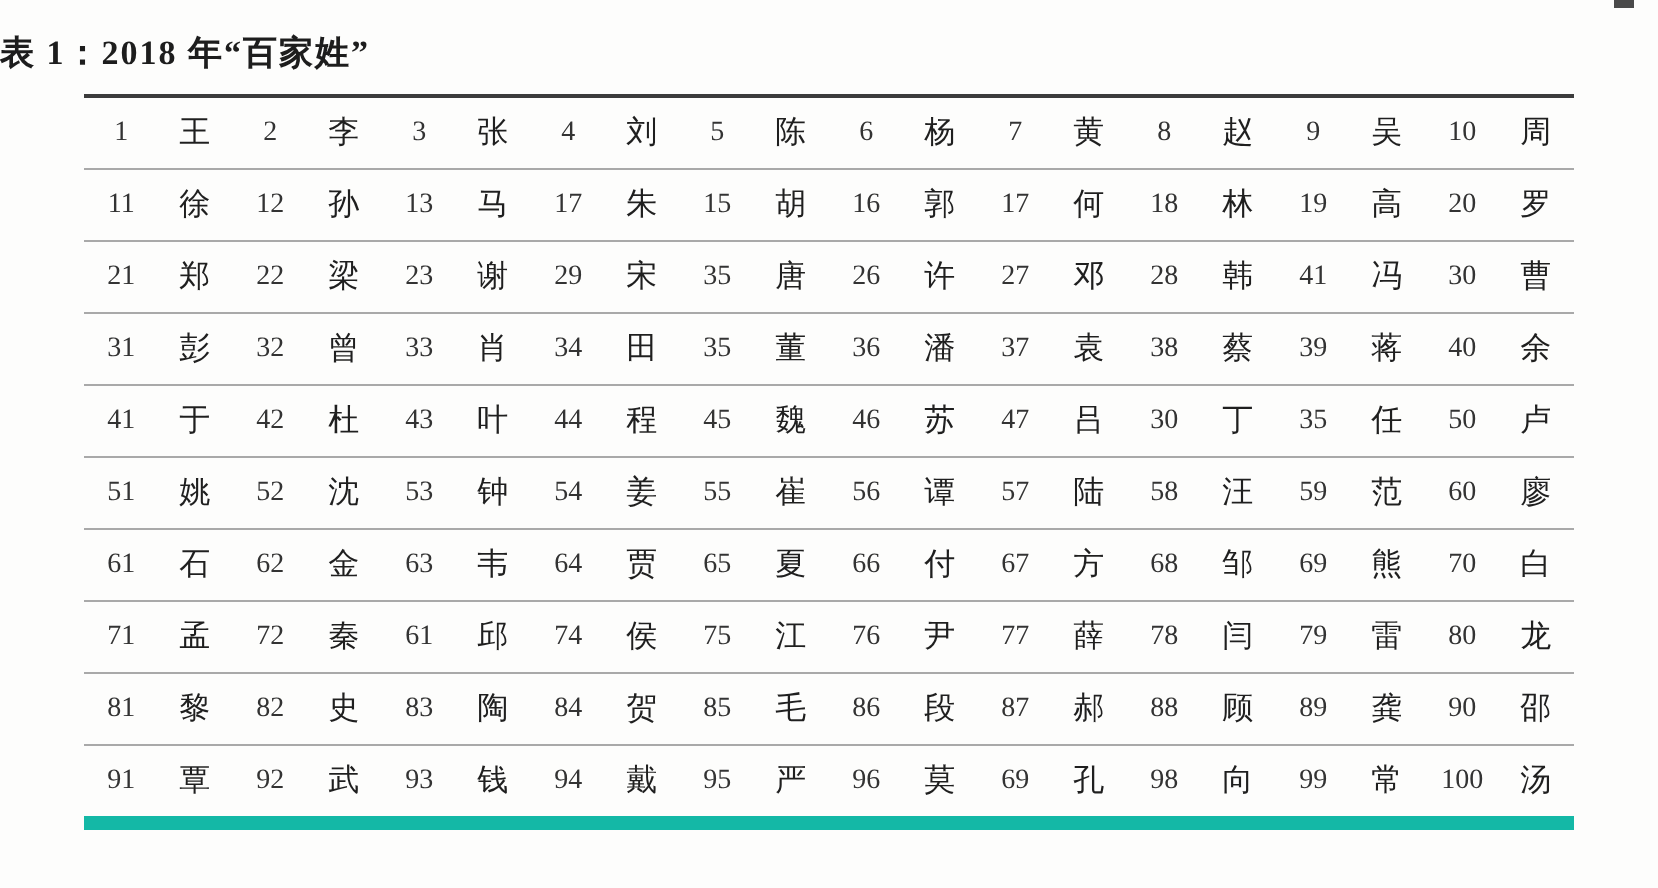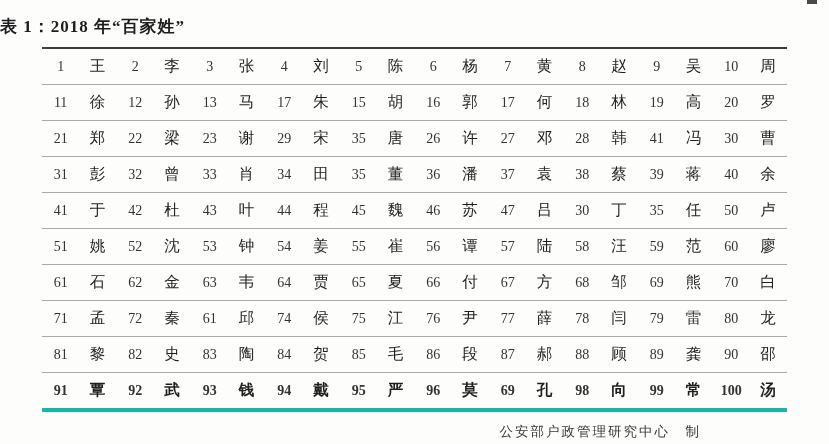--- a/index.html
+++ b/index.html
@@ -25,21 +25,21 @@
     border-top:2px solid #3c3c3c;
   }
   .row {
     display:grid;
     grid-template-columns:repeat(20,1fr);
     height:35px;
     align-items:center;
     border-bottom:1px solid #a9a9a9;
     text-align:center;
   }
-  .row:last-child { border-bottom:4px solid #14b8a6;font-weight:bold; }
+  .row:last-child { border-bottom:7px solid #14b8a6; }
   .rank {
     font-size:14px;
     color:#333333;
   }
   .name {
     font-size:15.5px;
     color:#1f1f1f;
     letter-spacing:1px;
   }
   .footer {
@@ -279,14 +279,13 @@
         <span class="rank">69</span>
         <span class="name">孔</span>
         <span class="rank">98</span>
         <span class="name">向</span>
         <span class="rank">99</span>
         <span class="name">常</span>
         <span class="rank">100</span>
         <span class="name">汤</span>
       </div>
     </div>
-  <div class="footer">公安部户政管理研究中心　制</div>
 </div>
 
 </body></html>

